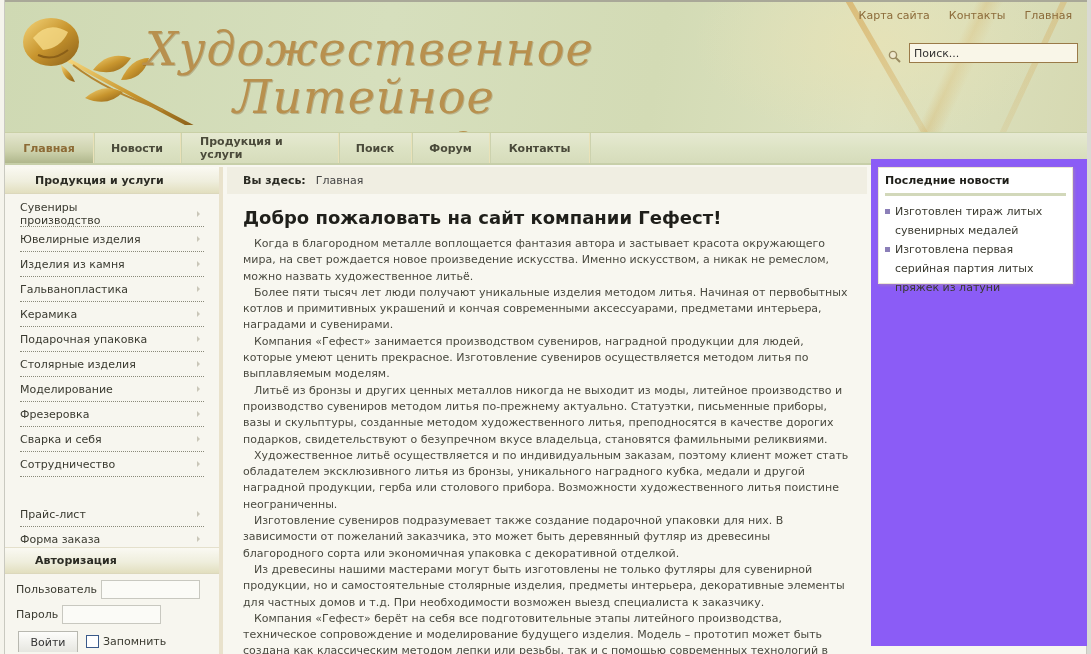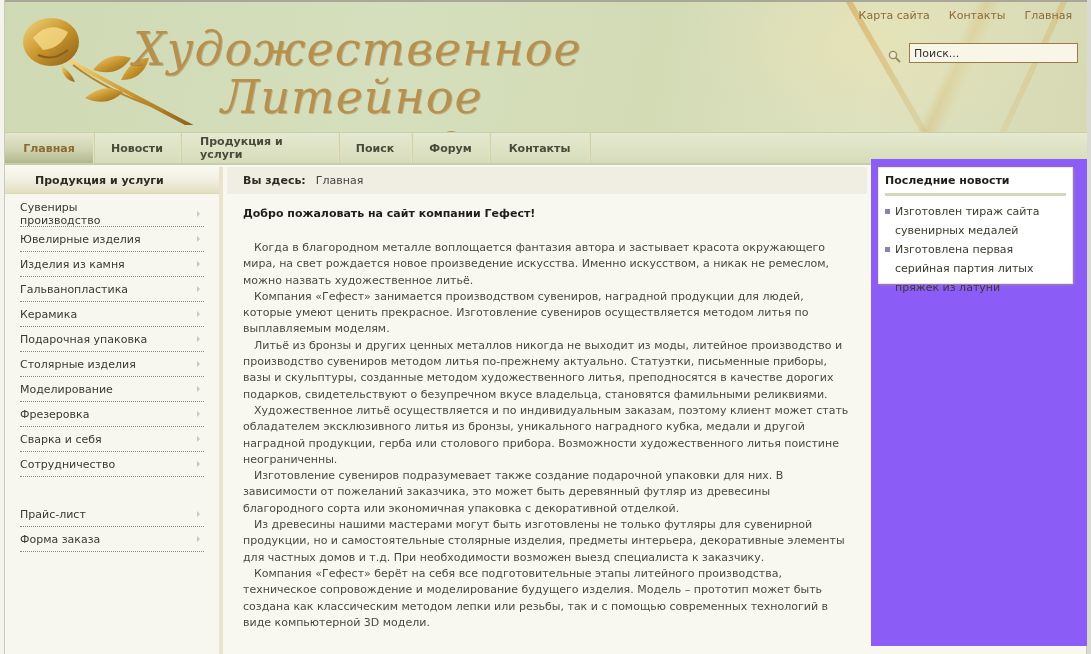--- a/index.html
+++ b/index.html
@@ -28,21 +28,21 @@
     overflow: hidden;
   }
   .vein {
     position: absolute; top: -10px; left: 835px; width: 6px; height: 170px;
     background: linear-gradient(180deg, rgba(214,170,90,0.7), rgba(214,170,90,0.2));
     transform: rotate(-30deg); transform-origin: top left; border-radius: 3px;
   }
   .vein2 { left: 1060px; transform: rotate(25deg); opacity: 0.6; }
   #logo-rose { position: absolute; left: 8px; top: 8px; width: 185px; height: 115px; }
   #logo-title {
-    position: absolute; left: 128px; top: 14px; width: 560px; height: 110px;
+    position: absolute; left: 140px; top: 14px; width: 560px; height: 110px;
     font-family: "DejaVu Serif", "Liberation Serif", serif;
     font-style: italic; color: #b8904e;
   }
   #logo-title .l1 {
     position: absolute; left: 0; top: 6px; font-size: 46px; letter-spacing: 1px;
     text-shadow: 1px 1px 0 rgba(120,80,30,0.3);
   }
   #logo-title .l2 {
     position: absolute; left: 88px; top: 54px; font-size: 46px; letter-spacing: 1px;
     text-shadow: 1px 1px 0 rgba(120,80,30,0.3);
@@ -109,21 +109,21 @@
   }
   .chk { width: 13px; height: 13px; border: 1px solid #3a5a8a; background: #fff; display: inline-block; margin-left: 4px; }
   
   #main { position: absolute; left: 222px; top: 167px; width: 640px; height: 487px; }
   #breadcrumb {
     height: 27px; display: flex; align-items: center; padding-left: 16px; gap: 10px;
     background: #f0eee2; font-size: 11px; color: #444;
   }
   #breadcrumb b { color: #2c2c24; }
   #content { padding: 13px 16px 0 16px; }
-  #content h1 { font-size: 11px; font-weight: bold; color: #1f1f1a; margin-bottom: 20px; }
+  #content h1 { font-size: 18px; font-weight: bold; color: #1f1f1a; margin-bottom: 8px; }
   #content p { font-size: 11px; line-height: 16.3px; color: #4a4a40; text-indent: 11px; }
   
   #right { position: absolute; left: 866px; top: 159px; width: 217px; height: 487px; background: #8b5cf6; }
   #news-box {
     position: absolute; left: 7px; top: 8px; width: 195px; height: 117px;
     background: #fff; border: 1px solid #ece6d4;
     box-shadow: 1px 1px 3px rgba(190,170,120,0.45);
     padding: 6px 6px 0 6px;
   }
   #news-box h3 { font-size: 11px; font-weight: bold; color: #1f1f1a; padding-bottom: 6px; border-bottom: 3px solid #d2d8ba; }
@@ -252,47 +252,64 @@
       <li>
           <span>Прайс-лист</span>
           <span class="arrow"></span>
         </li>
       <li>
           <span>Форма заказа</span>
           <span class="arrow"></span>
         </li>
     </ul>
 
+    <div class="auth">
+      <div class="module-head">Авторизация</div>
+      <div class="auth-row">
+        <span>Пользователь</span>
+        <input class="auth-input" style="width: 99px;" type="text">
+      </div>
+      <div class="auth-row">
+        <span>Пароль</span>
+        <input class="auth-input" style="width: 99px;" type="password">
+      </div>
+      <div class="auth-row" style="margin-top:7px; padding-left:13px;">
+        <button class="login-btn">Войти</button>
+        <span class="chk"></span>
+        <span>Запомнить</span>
+      </div>
+    </div>
   </div>
 
   <div id="main">
     <div id="breadcrumb">
       <b>Вы здесь:</b>
       <span>Главная</span>
     </div>
     <div id="content">
       <h1>Добро пожаловать на сайт компании Гефест!</h1>
       <p>Когда в благородном металле воплощается фантазия автора и застывает красота окружающего мира,  на свет рождается новое произведение искусства. Именно искусством, а никак не ремеслом, можно назвать художественное литьё.</p>
+      <p>Более пяти тысяч лет люди получают уникальные изделия методом литья. Начиная от первобытных котлов и примитивных украшений и кончая современными аксессуарами, предметами интерьера, наградами и сувенирами.</p>
       <p>Компания «Гефест» занимается производством сувениров, наградной продукции для людей, которые умеют ценить прекрасное. Изготовление сувениров осуществляется методом литья по выплавляемым моделям.</p>
       <p>Литьё из бронзы и других ценных металлов никогда не выходит из моды, литейное производство и производство сувениров методом литья по-прежнему актуально. Статуэтки, письменные приборы, вазы и скульптуры, созданные методом художественного литья, преподносятся в качестве дорогих подарков, свидетельствуют о безупречном вкусе владельца, становятся фамильными реликвиями.</p>
       <p>Художественное литьё осуществляется и по индивидуальным заказам, поэтому клиент может стать обладателем эксклюзивного литья из бронзы, уникального наградного кубка, медали и другой наградной продукции, герба или столового прибора. Возможности художественного литья поистине неограниченны.</p>
       <p>Изготовление сувениров подразумевает также создание подарочной упаковки для них. В зависимости от пожеланий заказчика, это может быть деревянный футляр из древесины благородного сорта или экономичная упаковка с декоративной отделкой.</p>
       <p>Из древесины нашими мастерами могут быть изготовлены не только футляры для сувенирной продукции, но и самостоятельные столярные изделия, предметы интерьера, декоративные элементы для частных домов и т.д. При необходимости возможен выезд специалиста к заказчику.</p>
       <p>Компания «Гефест» берёт на себя все подготовительные этапы литейного производства, техническое сопровождение и моделирование будущего изделия. Модель – прототип может быть создана как классическим методом лепки или резьбы, так и с помощью современных технологий в виде компьютерной 3D модели.</p>
 
     </div>
   </div>
 
   <div id="right">
     <div id="news-box">
       <h3>Последние новости</h3>
       <ul>
         <li>
           <span class="bullet"></span>
-          <span>Изготовлен тираж сайта сувенирных медалей</span>
+          <span>Изготовлен тираж литых сувенирных медалей</span>
         </li>
         <li>
           <span class="bullet"></span>
           <span>Изготовлена первая серийная партия литых пряжек из латуни</span>
         </li>
       </ul>
     </div>
   </div>
 </div>
 <div id="scroll-edge"></div>

